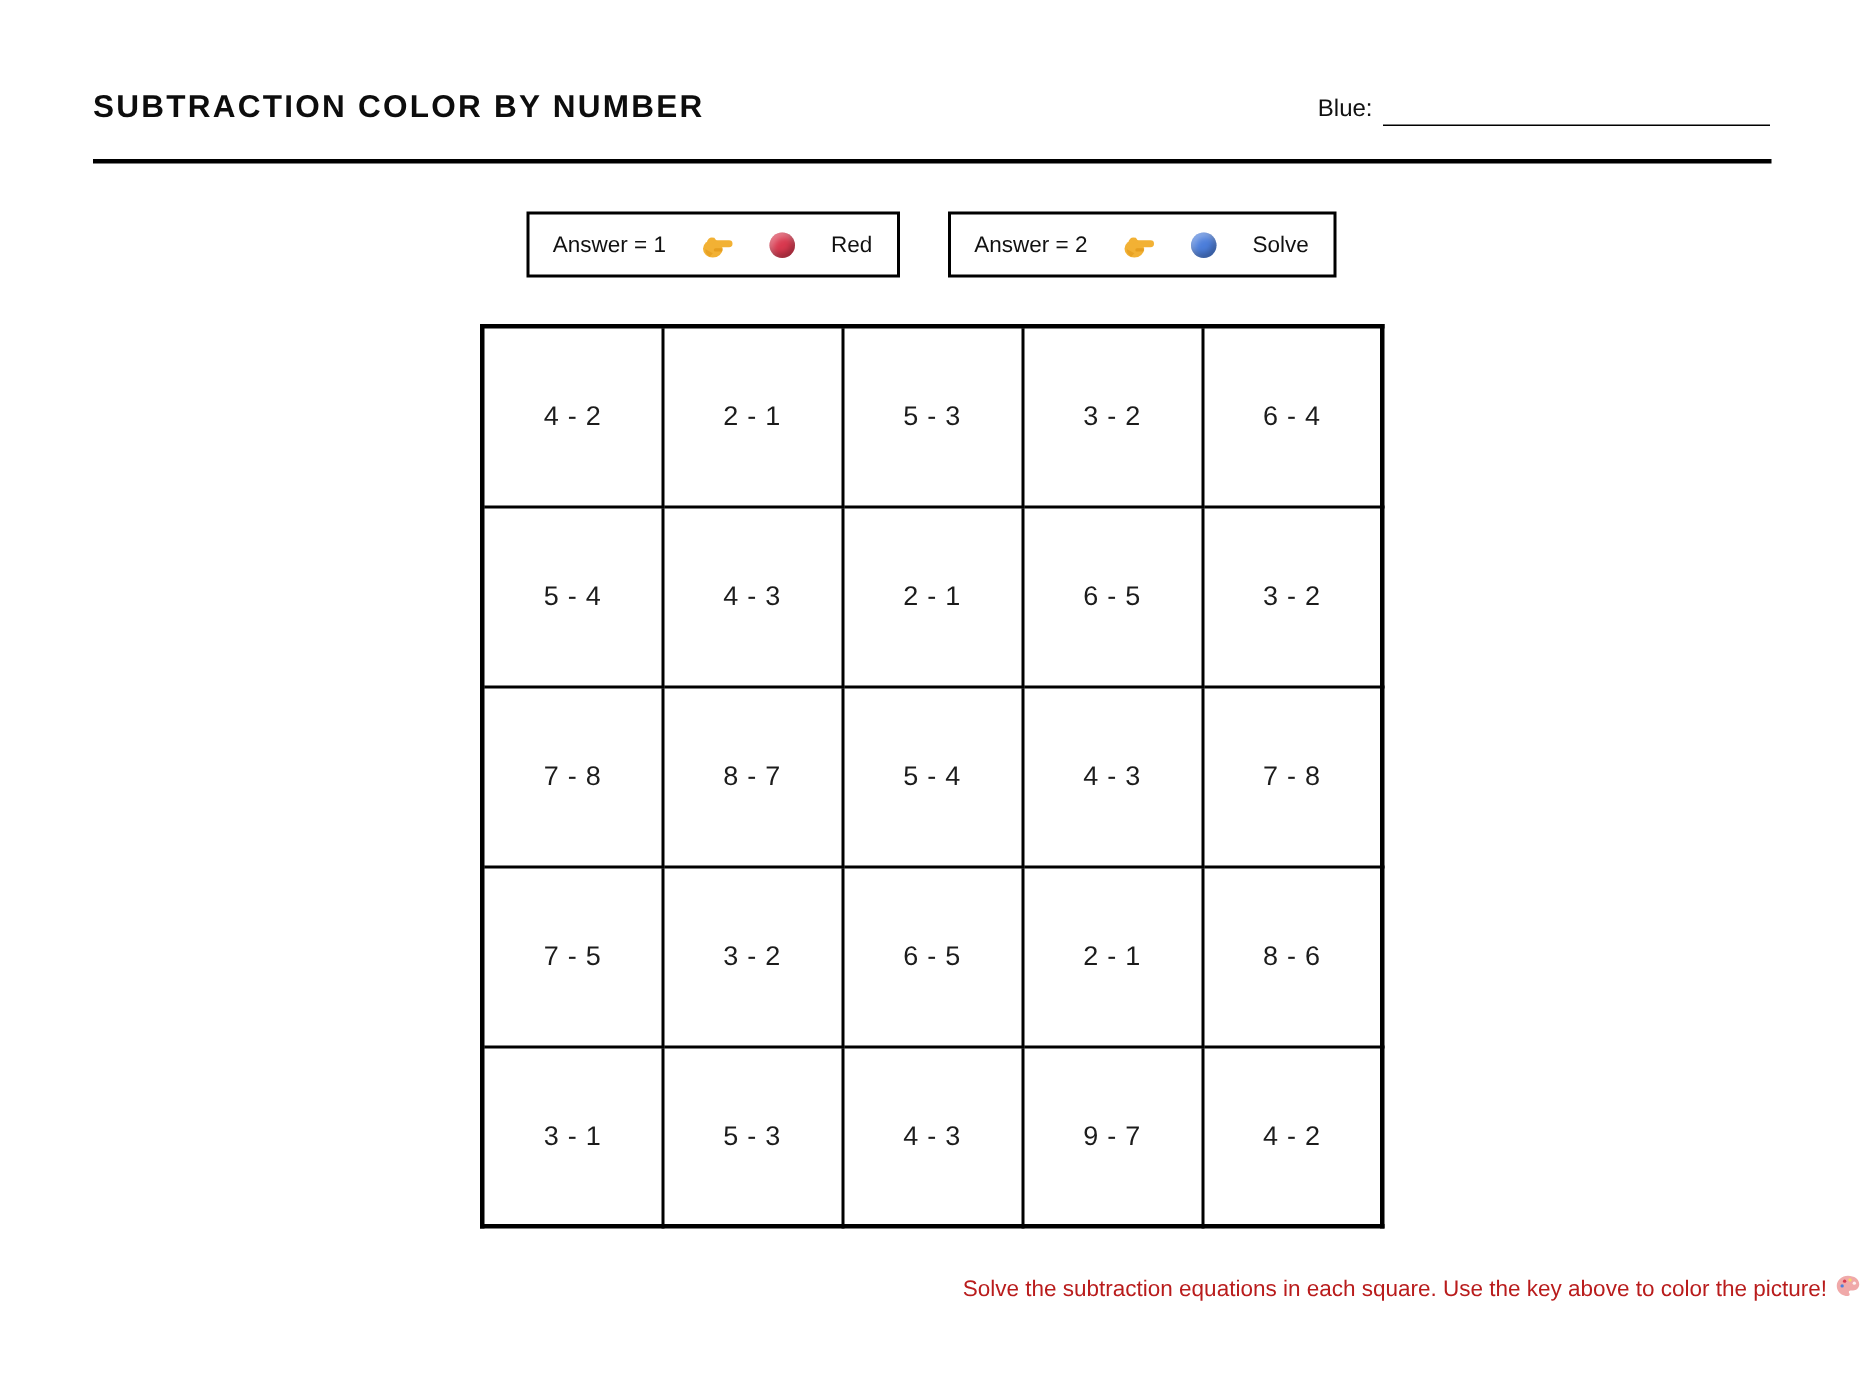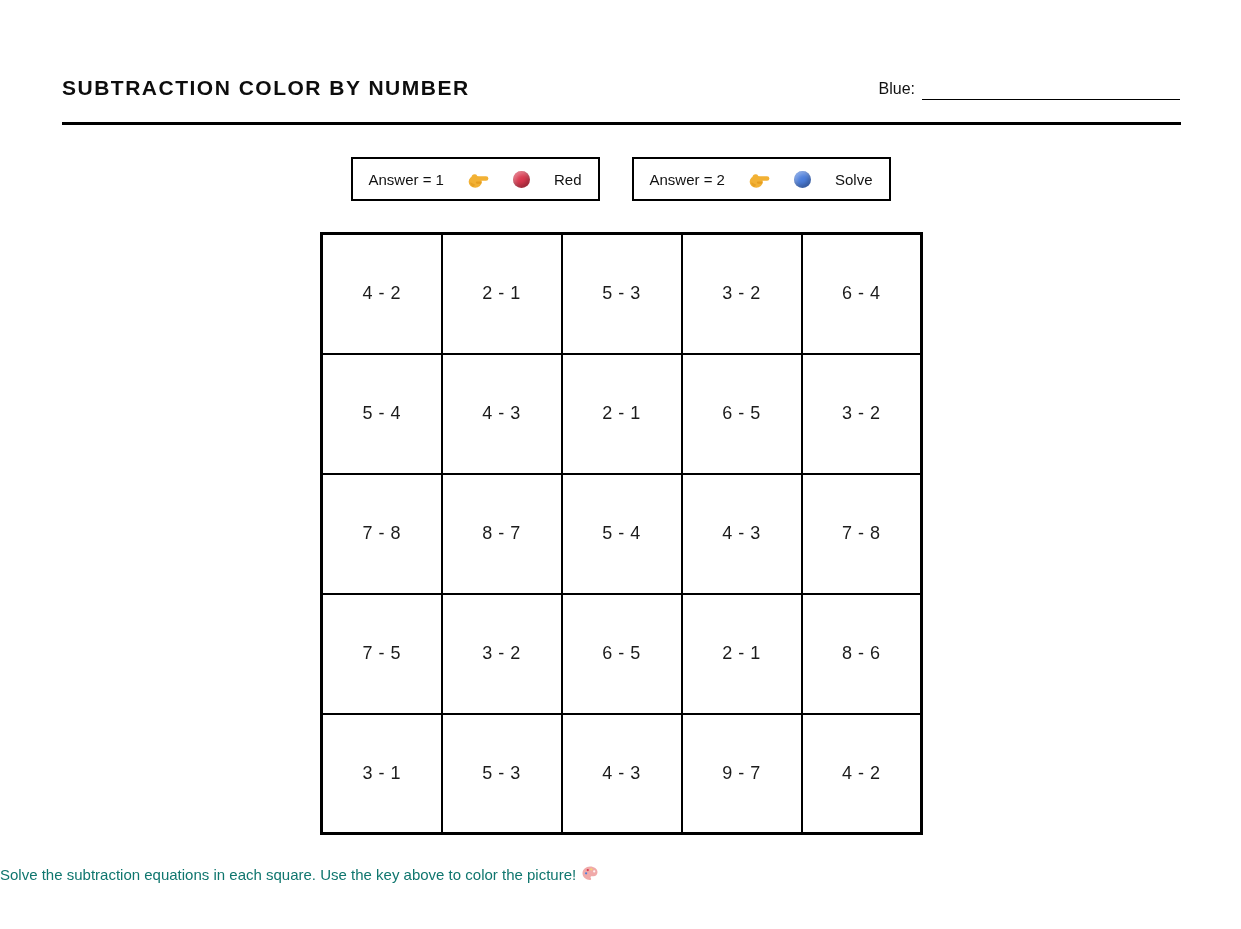--- a/index.html
+++ b/index.html
@@ -4,21 +4,21 @@
 <style>
   * { margin: 0; padding: 0; box-sizing: border-box; }
   html, body { background: #ffffff; }
   body {
     width: 1241px; height: 929px;
     font-family: "Liberation Sans", "DejaVu Sans", sans-serif;
     color: #111;
     position: relative;
     overflow: hidden;
   }
-  .sheet { position: absolute; inset: 0; background: #fff; margin-top: 16px; }
+  .sheet { position: absolute; inset: 0; background: #fff; }
 
   
   .page-title {
     position: absolute; left: 62px; top: 60px;
     font-size: 21px; font-weight: bold; letter-spacing: 1.5px;
     color: #0d0d0d; white-space: nowrap;
   }
   .name-area {
     position: absolute; right: 61px; top: 64px;
     display: flex; align-items: flex-end;
@@ -64,21 +64,21 @@
     border: 2px solid #000;
     text-align: center; vertical-align: middle;
     font-size: 18px; color: #1c1c1c;
     background: #fff;
     letter-spacing: 0.5px;
   }
 
   
   .footer-note {
     position: absolute; top: 849px; left: 0; width: 100%;
-    text-align: left; font-size: 15px; color: #0f766e;
+    text-align: right; font-size: 15px; color: #b91c1c;
   }
   .footer-note .palette-icon {
     width: 18px; height: 18px; vertical-align: -3px; margin-left: 5px;
   }
 </style>
 </head>
 <body>
 
 <div class="sheet">
 

